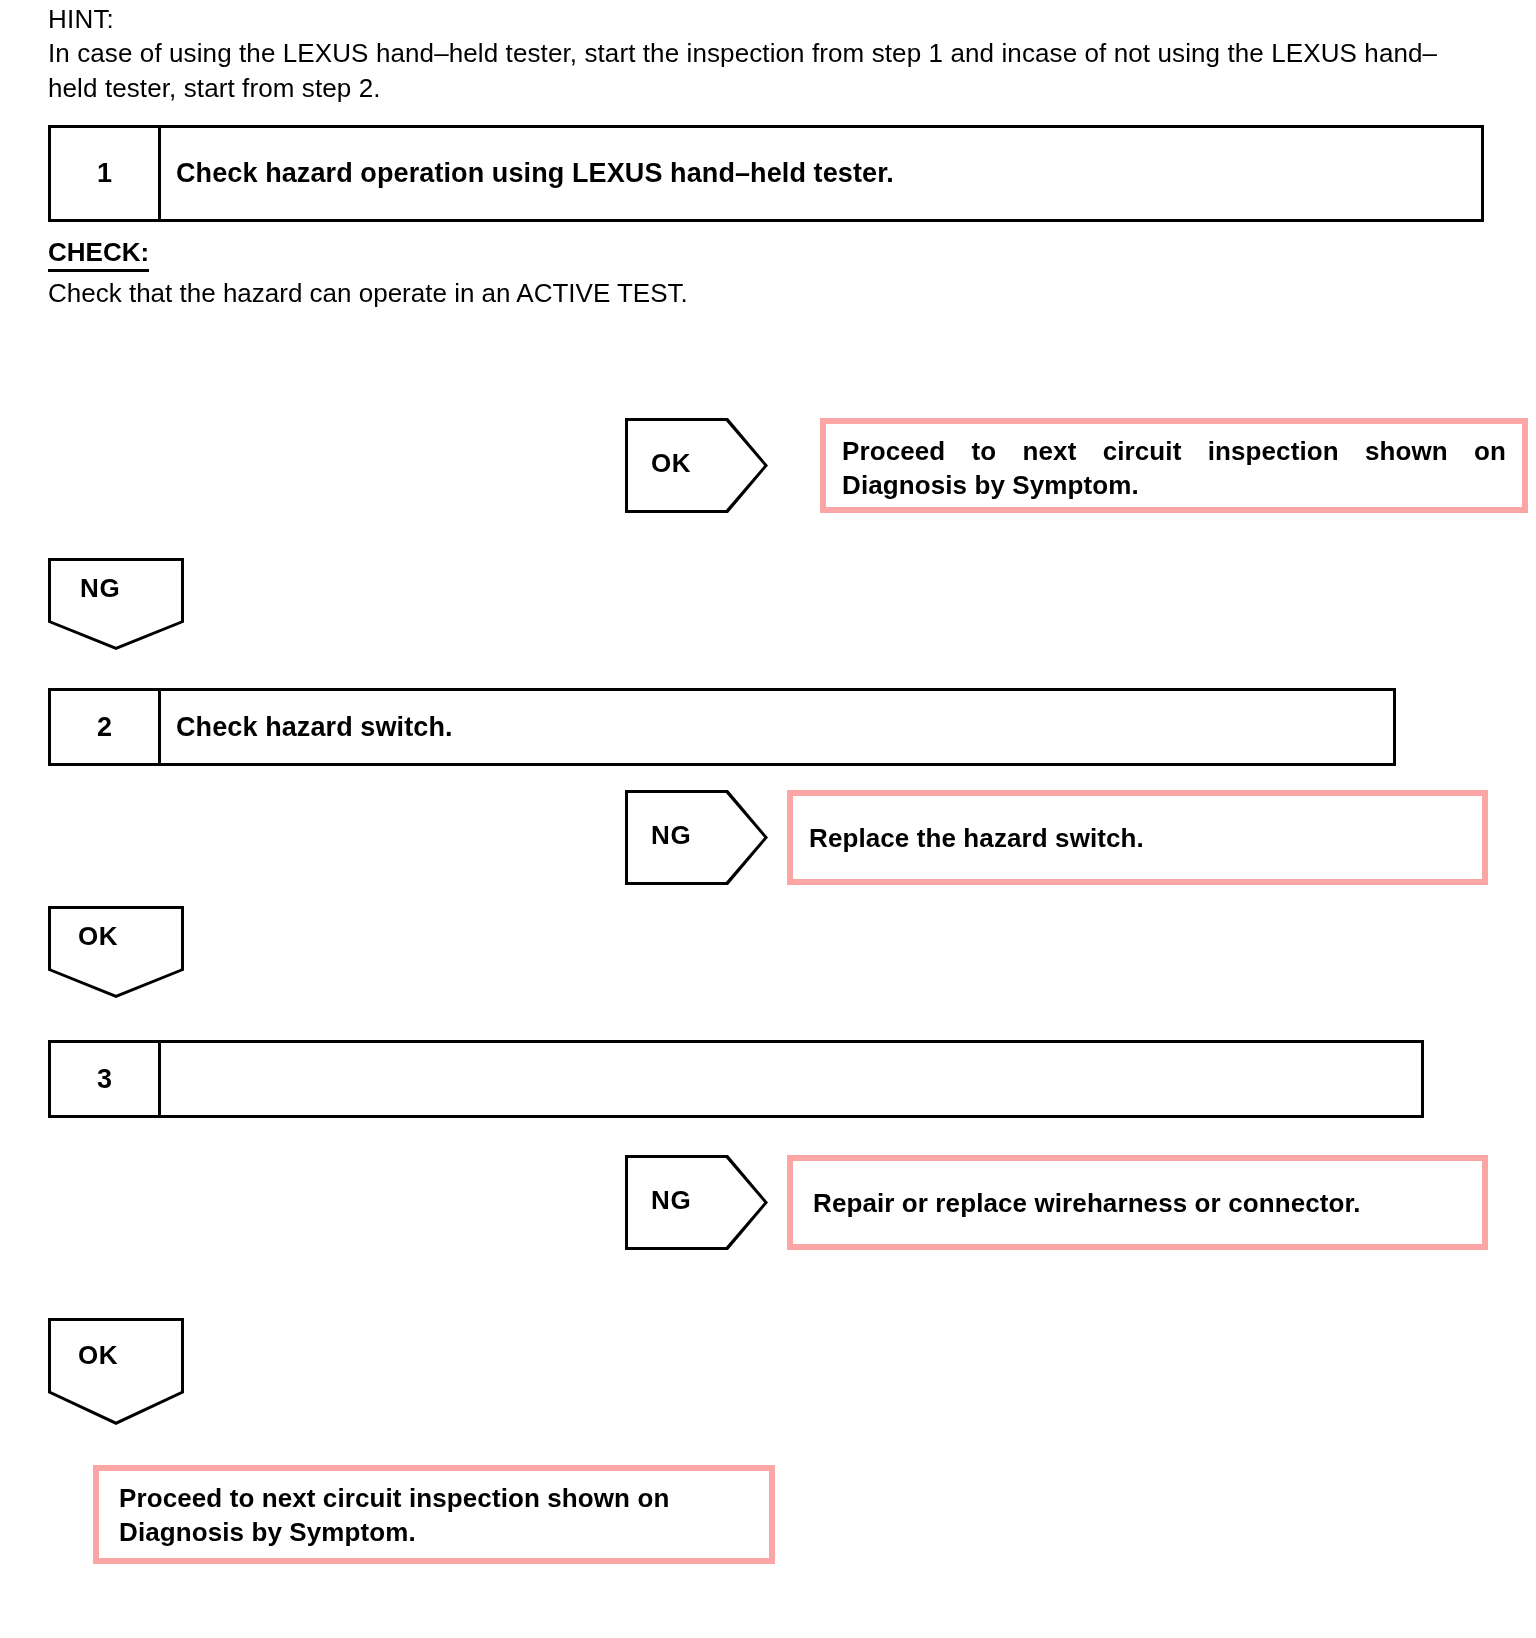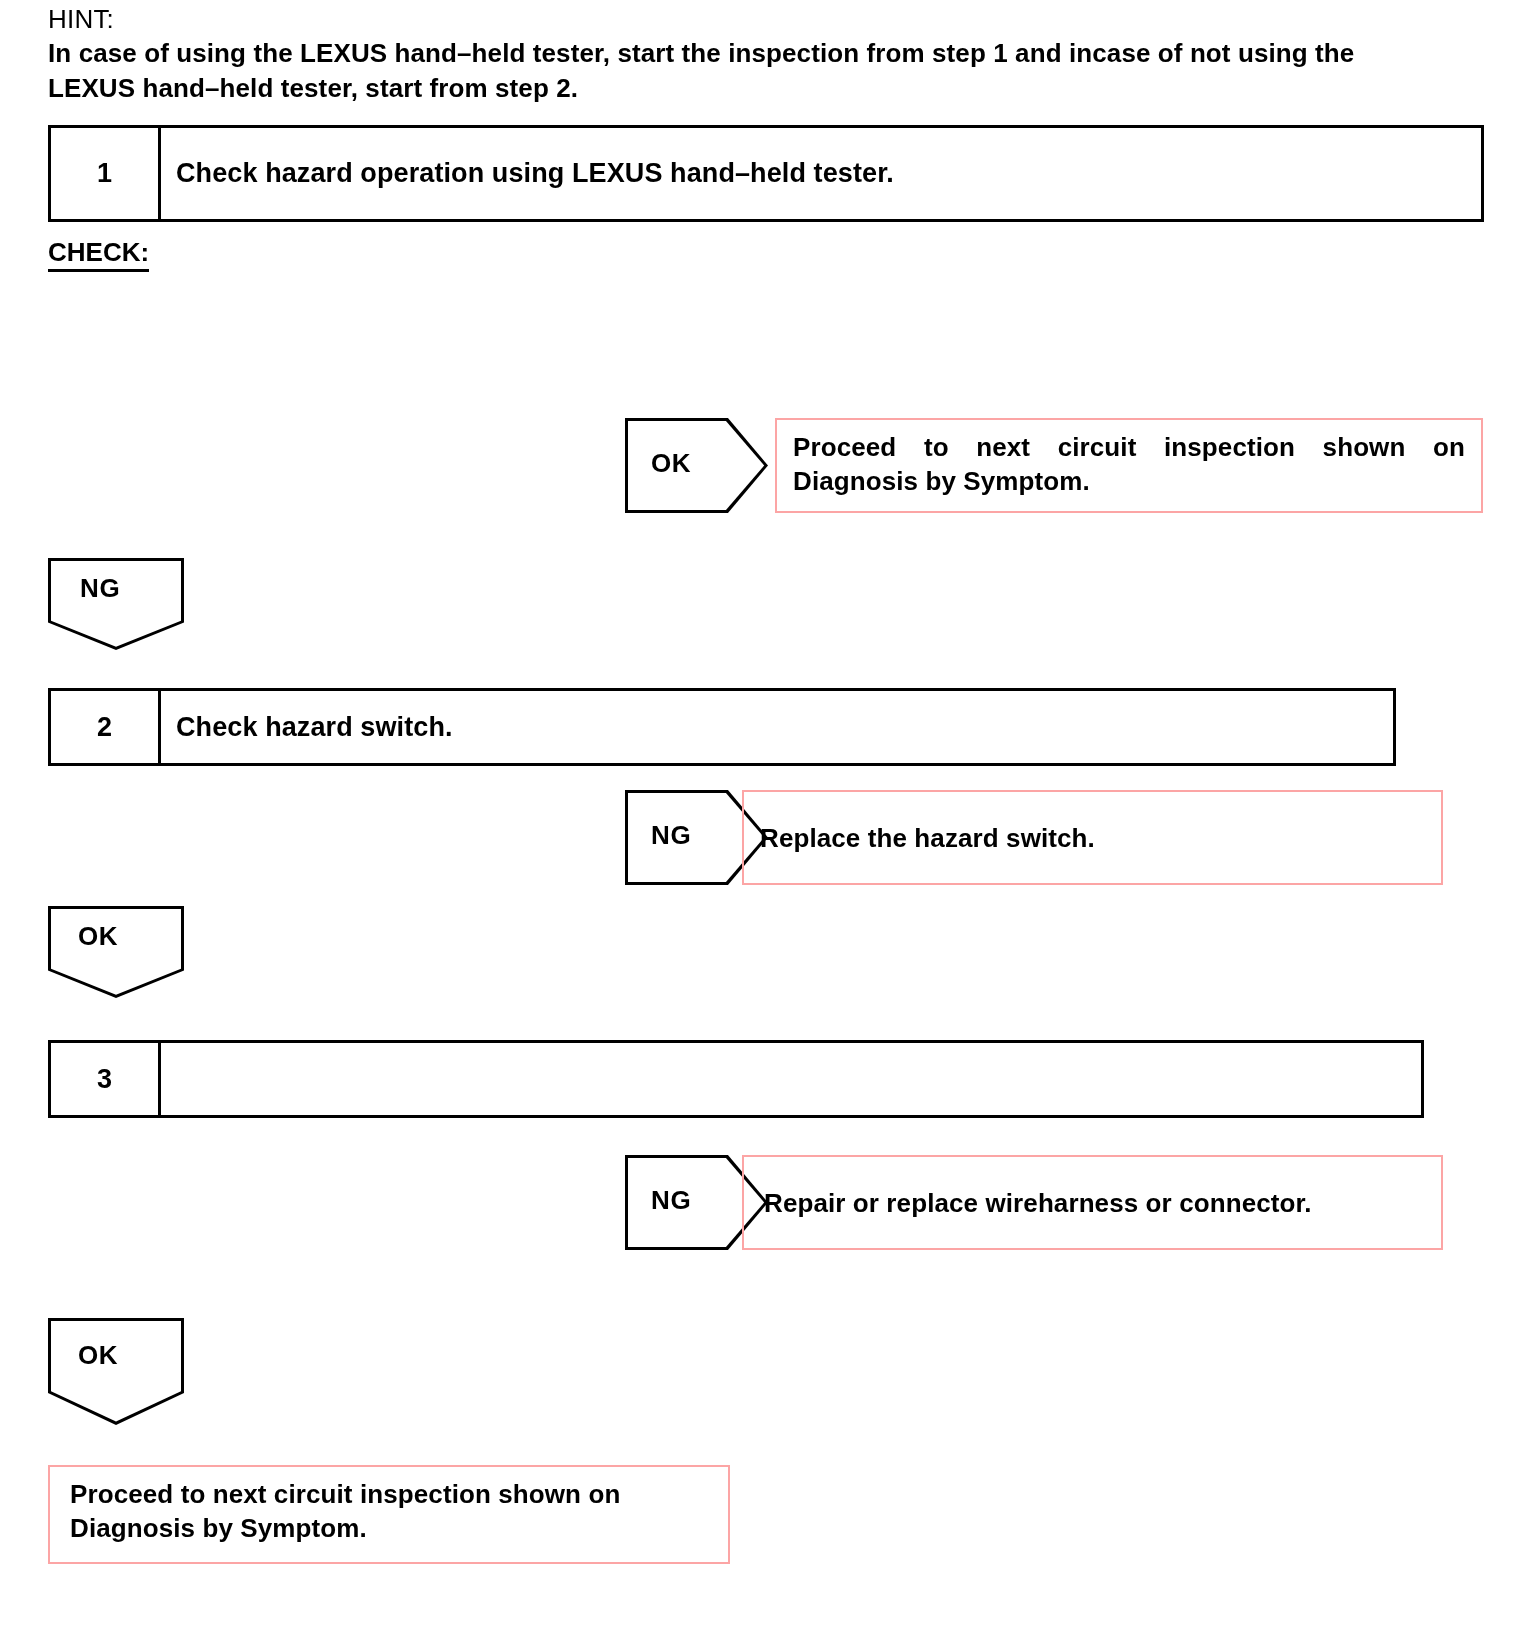--- a/index.html
+++ b/index.html
@@ -26,21 +26,20 @@
   }
   .hint-label {
     font-size: 26px;
     line-height: 34px;
     letter-spacing: 0.2px;
   }
   .hint-body {
     font-size: 26px;
     line-height: 35px;
     letter-spacing: 0.1px;
-    font-weight: bold;
   }
 
   
   .step-box {
     border: 3px solid #000;
     box-sizing: border-box;
     display: flex;
     align-items: stretch;
   }
   .step-num {
@@ -105,24 +104,25 @@
   }
   .tag-label {
     position: absolute;
     font-size: 26px;
     font-weight: bold;
     letter-spacing: 0.6px;
   }
 
   
   .result-box {
-    border: 2px solid #fca5a5;
-    box-sizing: border-box;
-    display: flex;
-    align-items: center;
+    border: 6px solid #fca5a5;
+    box-sizing: border-box;
+    display: flex;
+    align-items: center;
+    margin-left: 45px;
   }
   .result-box.top-align { align-items: flex-start; }
   .result-text {
     font-size: 26px;
     font-weight: bold;
     line-height: 34px;
     padding: 0 16px;
     letter-spacing: 0.1px;
   }
   .justify { text-align: justify; text-align-last: left; }
@@ -137,20 +137,21 @@
 
 <div class="abs step-box" style="left:48px; top:125px; width:1436px; height:97px;">
   <div class="step-num">1</div>
   <div class="step-text">Check hazard operation using LEXUS hand–held tester.</div>
 </div>
 
 <div class="abs" style="left:48px; top:232px; width:1000px;">
   <div style="margin-top:4px;">
     <span class="sub-head">CHECK:</span>
   </div>
+  <div class="sub-body" style="margin-top:4px;">Check that the hazard can operate in an ACTIVE TEST.</div>
 </div>
 
 <div class="abs tag-right" style="left:625px; top:418px; width:143px; height:95px;">
   <div class="tag-right-inner"></div>
   <div class="tag-label" style="left:26px; top:30px;">OK</div>
 </div>
 <div class="abs result-box top-align" style="left:775px; top:418px; width:708px; height:95px;">
   <div class="result-text justify" style="padding-top:10px; width:100%; box-sizing:border-box;">Proceed to next circuit inspection shown on Diagnosis by Symptom.</div>
 </div>
 

